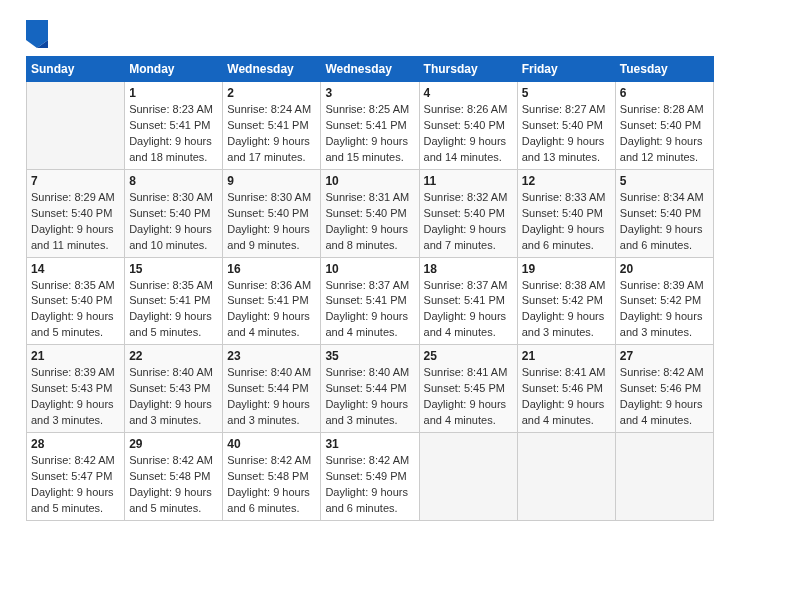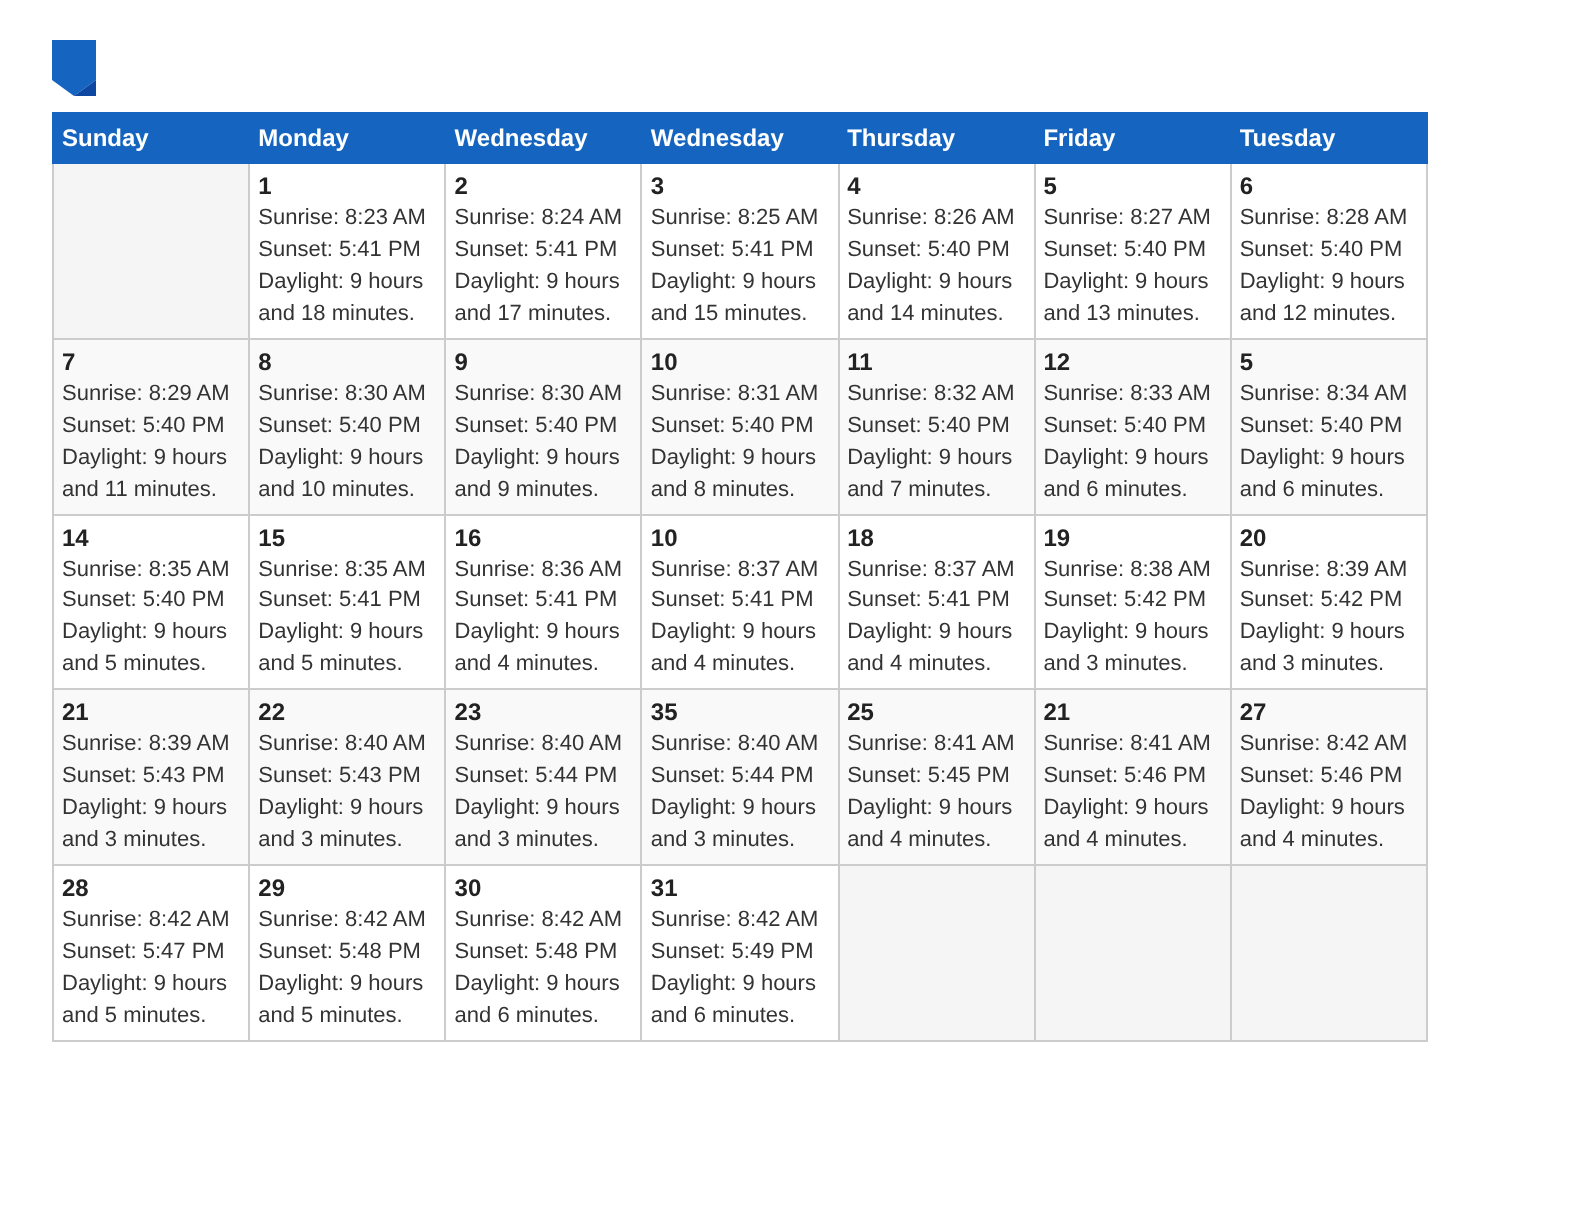--- a/index.html
+++ b/index.html
@@ -259,21 +259,21 @@
         <tr>
           <td>
             <span class="day-num">28</span>
             <div class="cell-content">Sunrise: 8:42 AM<br>Sunset: 5:47 PM<br>Daylight: 9 hours and 5 minutes.</div>
           </td>
           <td>
             <span class="day-num">29</span>
             <div class="cell-content">Sunrise: 8:42 AM<br>Sunset: 5:48 PM<br>Daylight: 9 hours and 5 minutes.</div>
           </td>
           <td>
-            <span class="day-num">30</span>
+            <span class="day-num">40</span>
             <div class="cell-content">Sunrise: 8:42 AM<br>Sunset: 5:48 PM<br>Daylight: 9 hours and 6 minutes.</div>
           </td>
           <td>
             <span class="day-num">31</span>
             <div class="cell-content">Sunrise: 8:42 AM<br>Sunset: 5:49 PM<br>Daylight: 9 hours and 6 minutes.</div>
           </td>
           <td class="empty-cell"></td>
           <td class="empty-cell"></td>
           <td class="empty-cell"></td>
         </tr>

